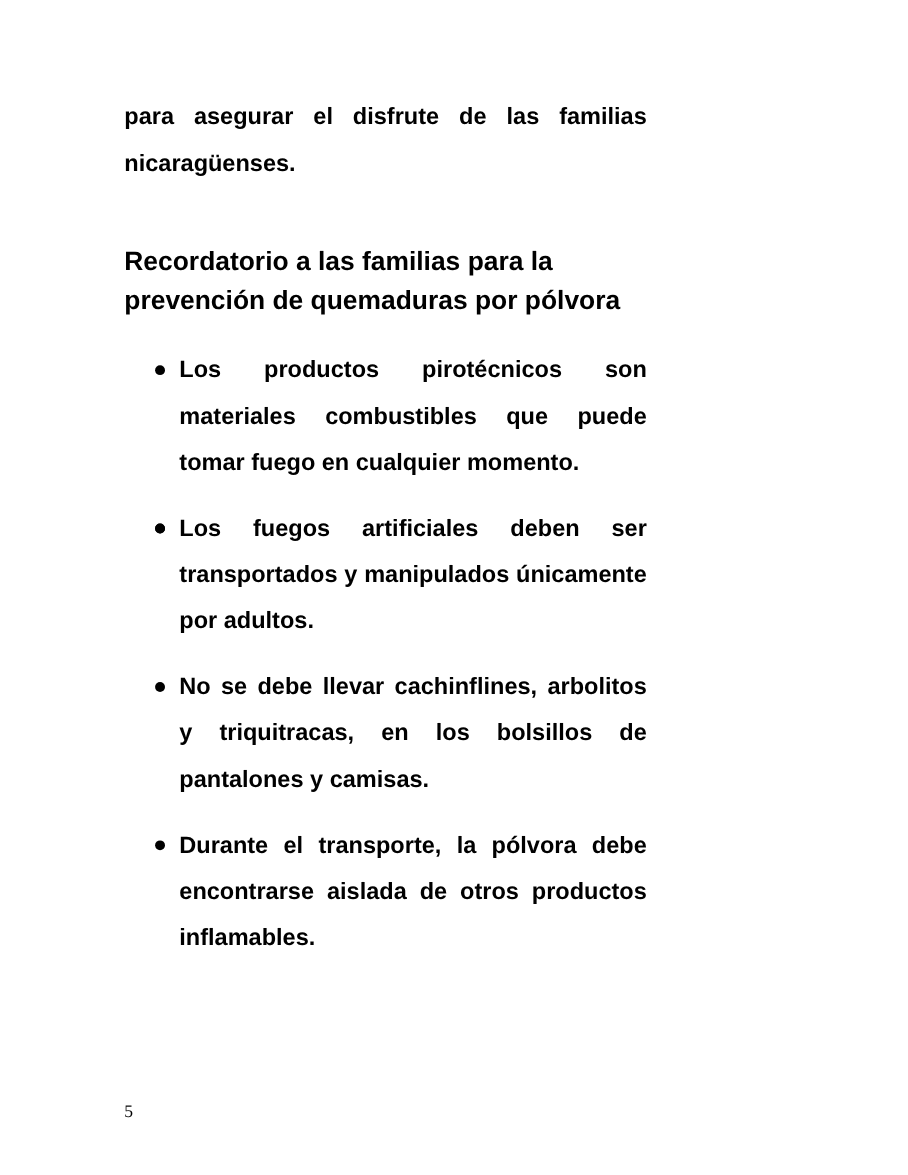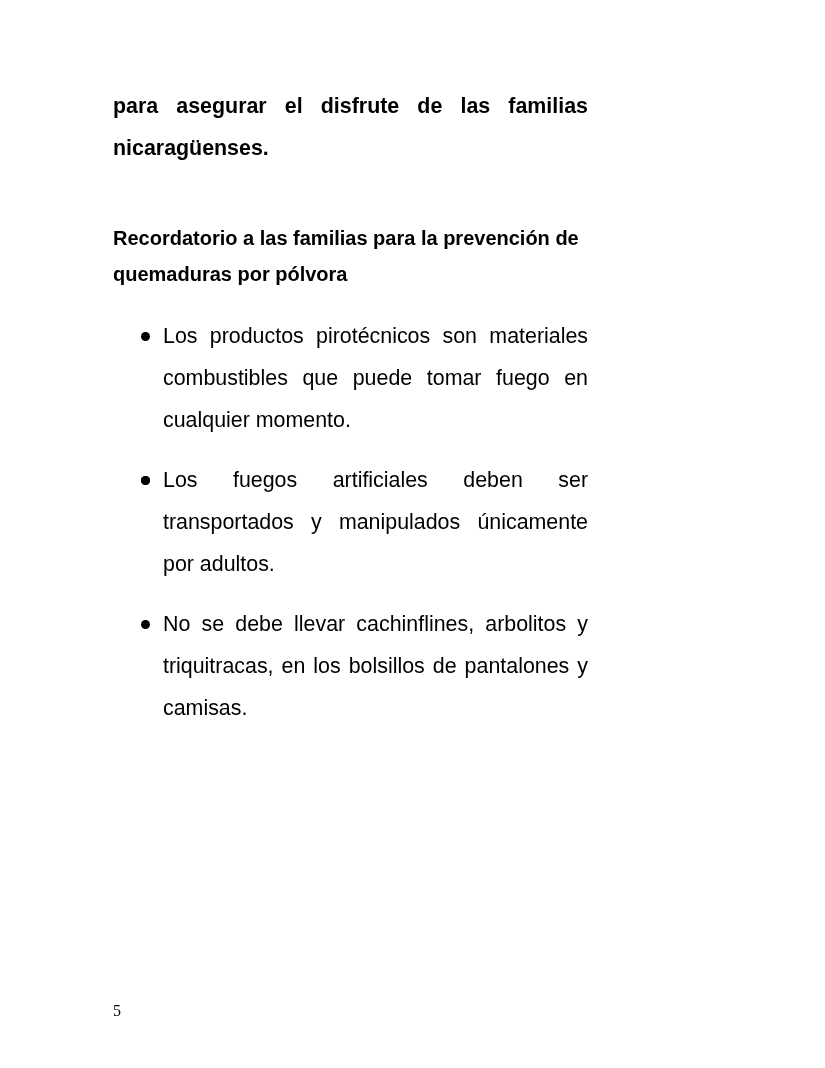--- a/index.html
+++ b/index.html
@@ -21,35 +21,35 @@
     padding: 85px 113px 0 113px;
   }
   .intro-paragraph {
     font-size: 21.4px;
     font-weight: bold;
     line-height: 42px;
     text-align: justify;
   }
   .section-heading {
     margin-top: 51px;
-    font-size: 20px;
+    font-size: 24px;
     font-weight: bold;
     line-height: 36px;
     text-align: left;
   }
   .bullet-list {
     margin-top: 23px;
     list-style: none;
   }
   .bullet-list li {
     position: relative;
     padding-left: 50px;
     margin-bottom: 18px;
     font-size: 21.4px;
-    font-weight: normal;
+    font-weight: bold;
     line-height: 42px;
     text-align: justify;
   }
   .bullet-marker {
     position: absolute;
     left: 28px;
     top: 17px;
     width: 9px;
     height: 9px;
     border-radius: 50%;
@@ -84,18 +84,22 @@
         <span class="bullet-marker"></span>
       </li>
       <li>
         <span class="bullet-marker"></span>
         <span>Los fuegos artificiales deben ser transportados y manipulados únicamente por adultos.</span>
       </li>
       <li>
         <span class="bullet-marker"></span>
         <span>No se debe llevar cachinflines, arbolitos y triquitracas, en los bolsillos de pantalones y camisas.</span>
       </li>
+      <li>
+        <span class="bullet-marker"></span>
+        <span>Durante el transporte, la pólvora debe encontrarse aislada de otros productos inflamables.</span>
+      </li>
     </ul>
 
   </div>
 
   <div class="page-number">5</div>
 </div>
 
 </body></html>

